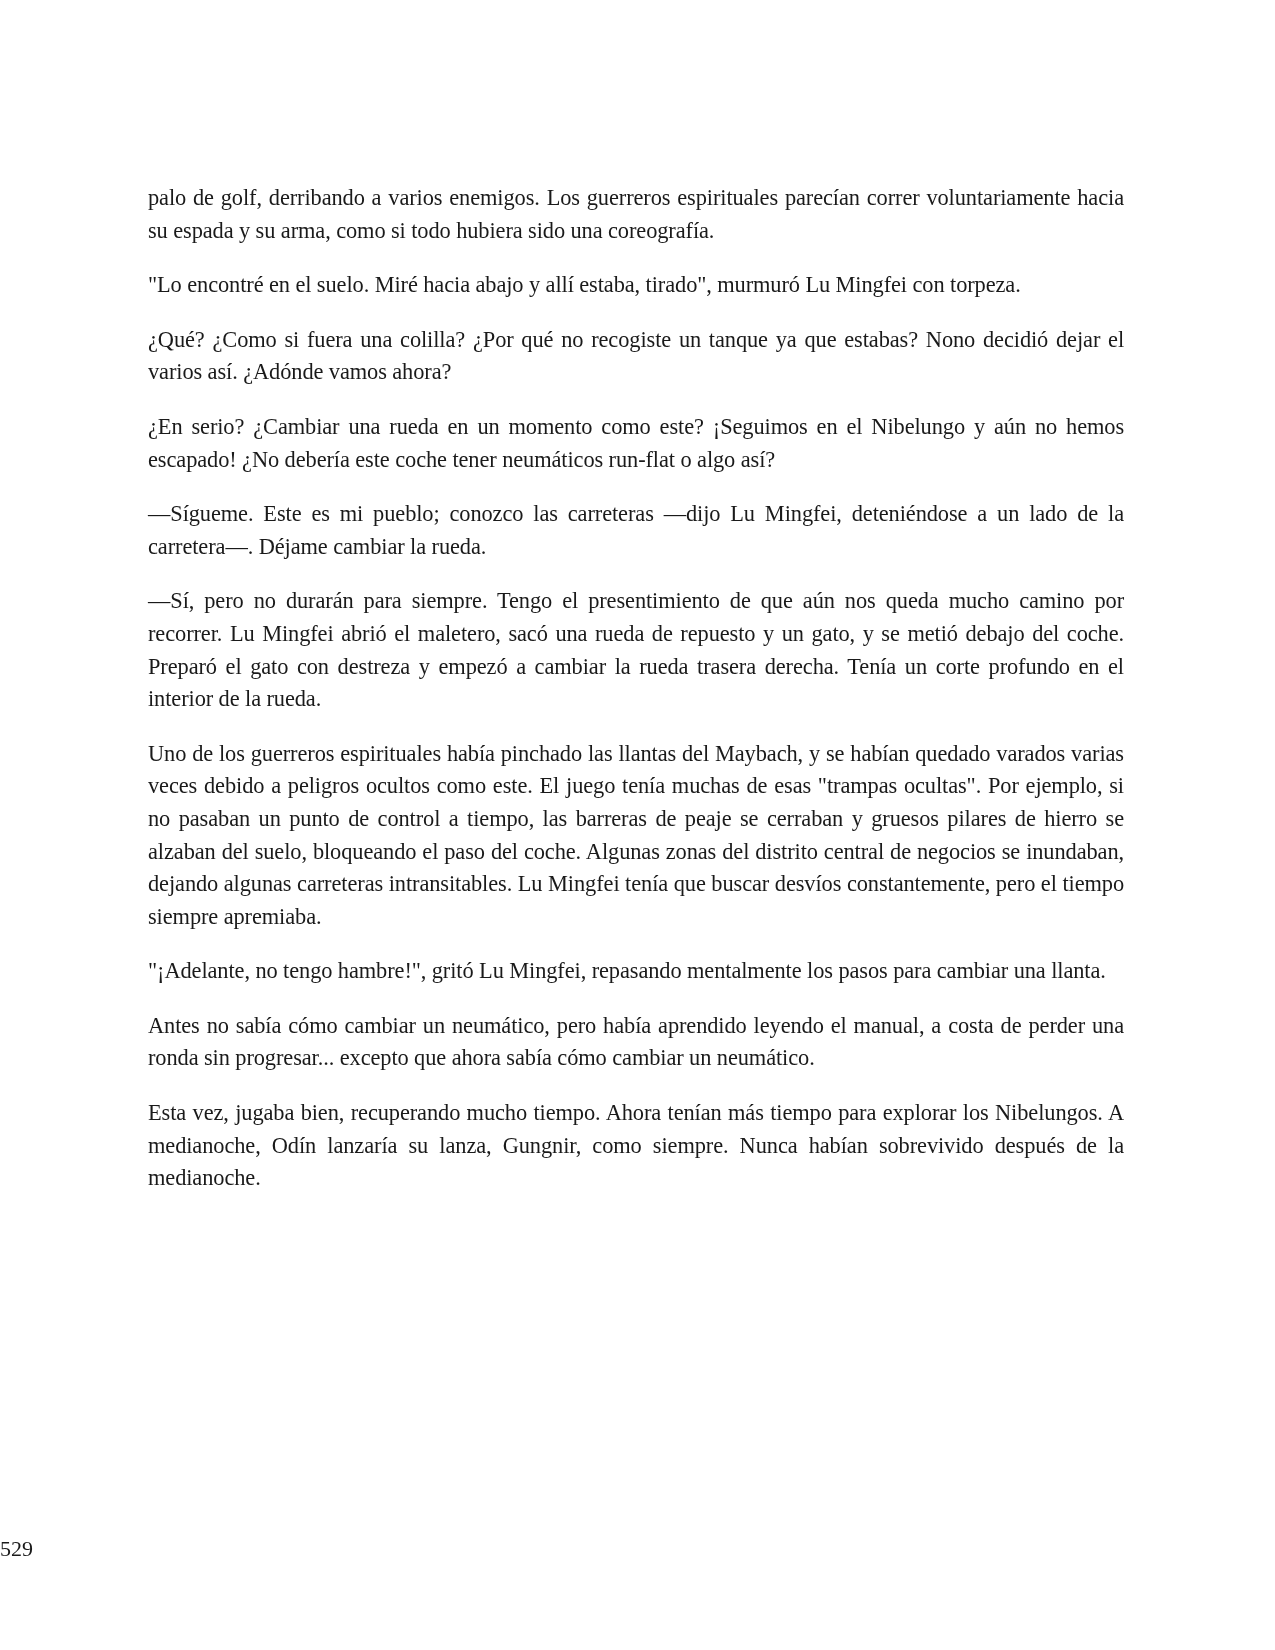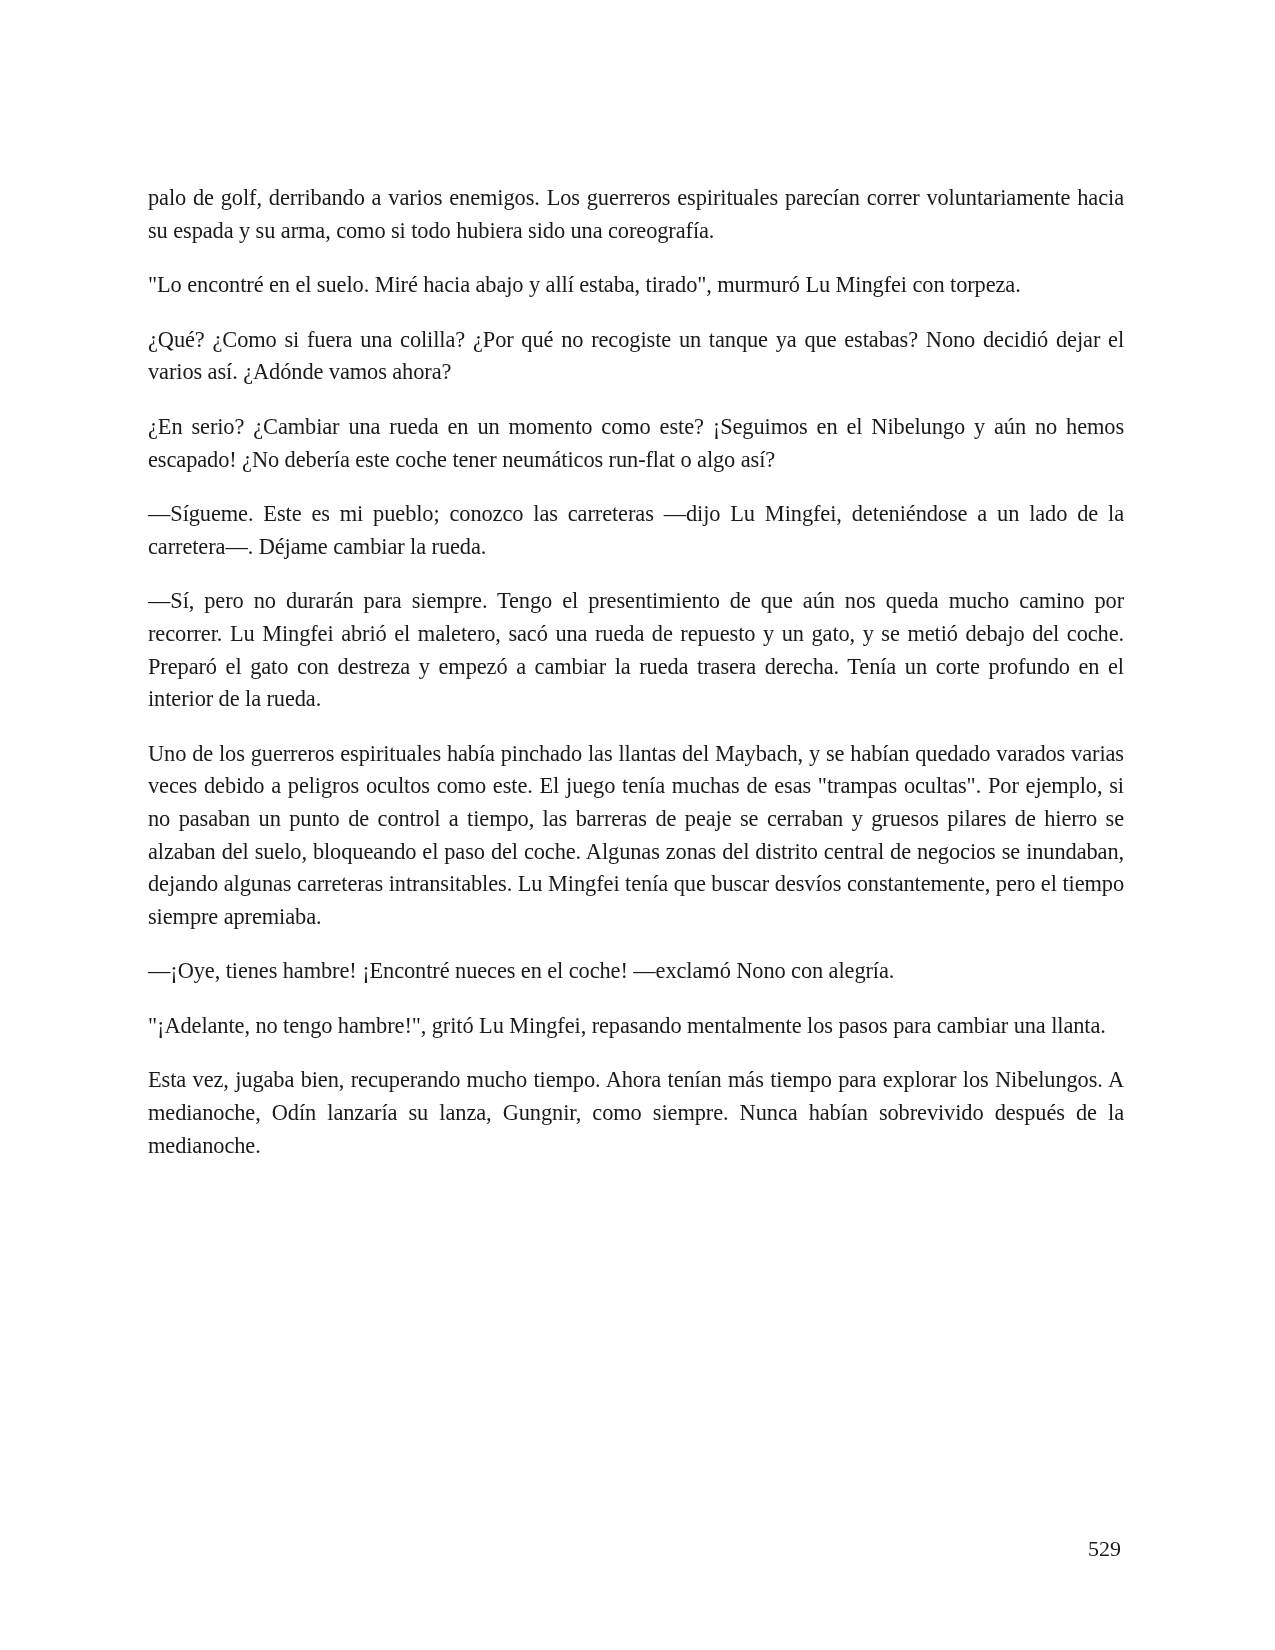--- a/index.html
+++ b/index.html
@@ -27,35 +27,35 @@
       font-size: 22.4px;
       line-height: 32.6px;
       text-align: justify;
       letter-spacing: -0.1px;
     }
     .page-number {
       position: absolute;
       left: 0;
       width: 1121px;
       top: 1534px;
-      text-align: right;
+      text-align: left;
       font-size: 22px;
       line-height: 30px;
       color: #1a1a1a;
     }
   </style>
 </head>
 <body>
 
 <div class="page-body">
   <p class="paragraph">palo de golf, derribando a varios enemigos. Los guerreros espirituales parecían correr voluntariamente hacia su espada y su arma, como si todo hubiera sido una coreografía.</p>
   <p class="paragraph">"Lo encontré en el suelo. Miré hacia abajo y allí estaba, tirado", murmuró Lu Mingfei con torpeza.</p>
   <p class="paragraph">¿Qué? ¿Como si fuera una colilla? ¿Por qué no recogiste un tanque ya que estabas? Nono decidió dejar el varios así. ¿Adónde vamos ahora?</p>
   <p class="paragraph">¿En serio? ¿Cambiar una rueda en un momento como este? ¡Seguimos en el Nibelungo y aún no hemos escapado! ¿No debería este coche tener neumáticos run-flat o algo así?</p>
   <p class="paragraph">—Sígueme. Este es mi pueblo; conozco las carreteras —dijo Lu Mingfei, deteniéndose a un lado de la carretera—. Déjame cambiar la rueda.</p>
   <p class="paragraph">—Sí, pero no durarán para siempre. Tengo el presentimiento de que aún nos queda mucho camino por recorrer. Lu Mingfei abrió el maletero, sacó una rueda de repuesto y un gato, y se metió debajo del coche. Preparó el gato con destreza y empezó a cambiar la rueda trasera derecha. Tenía un corte profundo en el interior de la rueda.</p>
   <p class="paragraph">Uno de los guerreros espirituales había pinchado las llantas del Maybach, y se habían quedado varados varias veces debido a peligros ocultos como este. El juego tenía muchas de esas "trampas ocultas". Por ejemplo, si no pasaban un punto de control a tiempo, las barreras de peaje se cerraban y gruesos pilares de hierro se alzaban del suelo, bloqueando el paso del coche. Algunas zonas del distrito central de negocios se inundaban, dejando algunas carreteras intransitables. Lu Mingfei tenía que buscar desvíos constantemente, pero el tiempo siempre apremiaba.</p>
-  <p class="paragraph">—¡Oye, tienes hambre! ¡Encontré nueces en el coche! —exclamó Nono con alegría.</p>
   <p class="paragraph">"¡Adelante, no tengo hambre!", gritó Lu Mingfei, repasando mentalmente los pasos para cambiar una llanta.</p>
+  <p class="paragraph">Antes no sabía cómo cambiar un neumático, pero había aprendido leyendo el manual, a costa de perder una ronda sin progresar... excepto que ahora sabía cómo cambiar un neumático.</p>
   <p class="paragraph">Esta vez, jugaba bien, recuperando mucho tiempo. Ahora tenían más tiempo para explorar los Nibelungos. A medianoche, Odín lanzaría su lanza, Gungnir, como siempre. Nunca habían sobrevivido después de la medianoche.</p>
 </div>
 
 <div class="page-number">529</div>
 
 </body></html>

